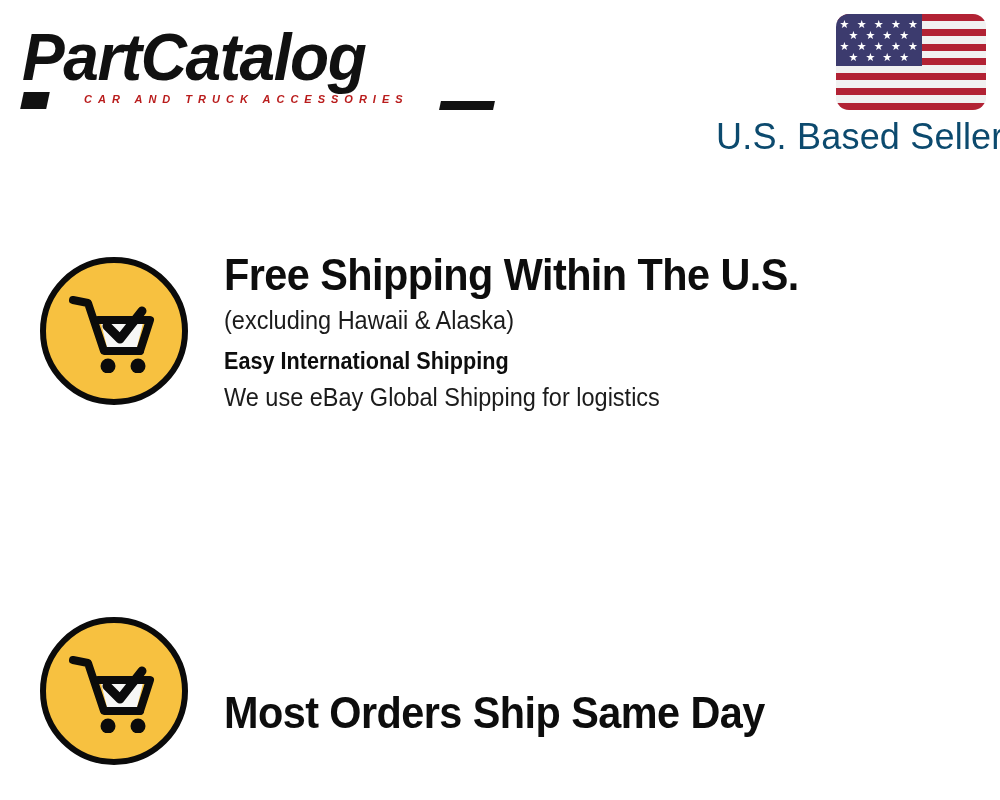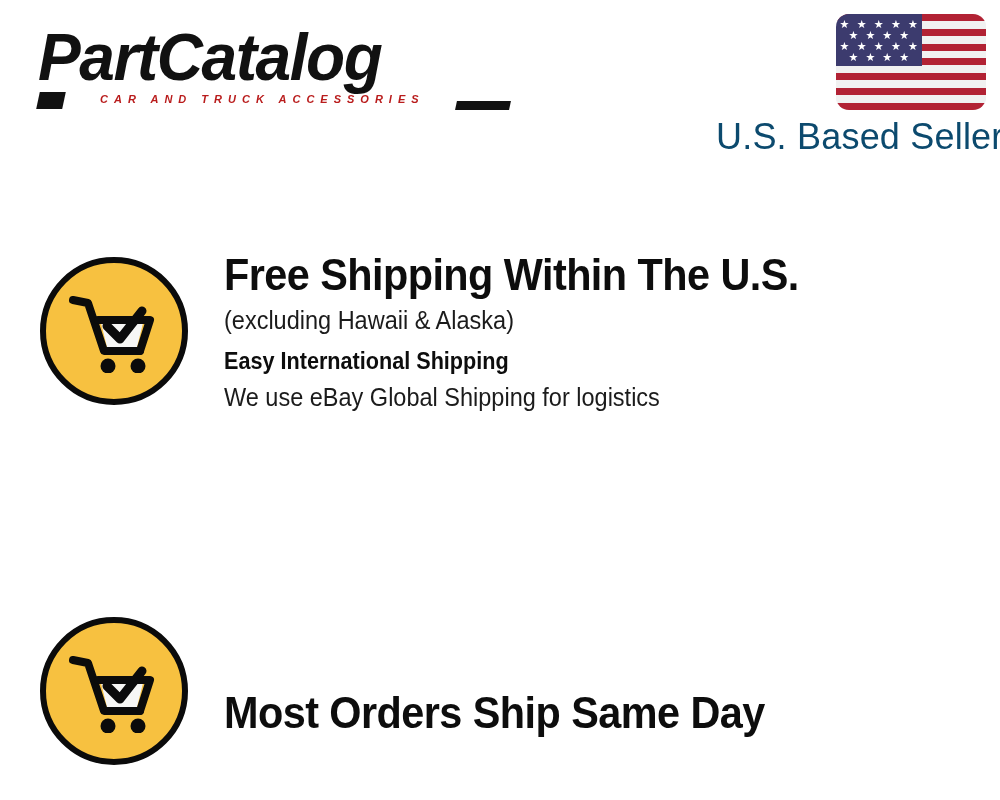--- a/index.html
+++ b/index.html
@@ -17,21 +17,21 @@
     position: relative;
     width: 1000px;
     height: 800px;
     background: #ffffff;
     overflow: hidden;
   }
 
   
   .brand-logo {
     position: absolute;
-    left: 38px;
+    left: 22px;
     top: 22px;
     width: 470px;
     height: 92px;
     user-select: none;
   }
   .brand-wordmark {
     font-family: "Liberation Sans", sans-serif;
     font-weight: bold;
     font-style: italic;
     font-size: 66px;

